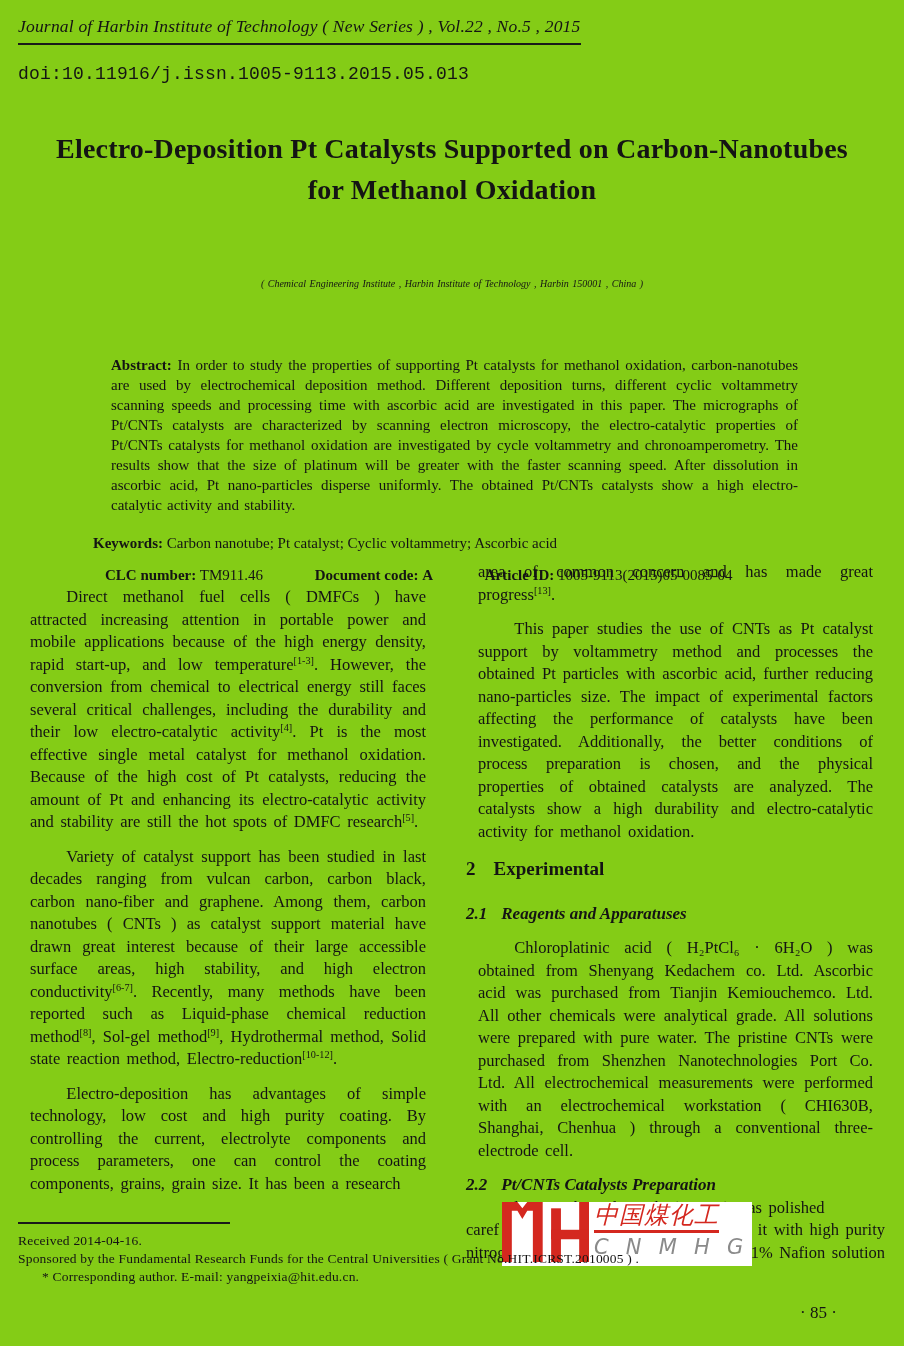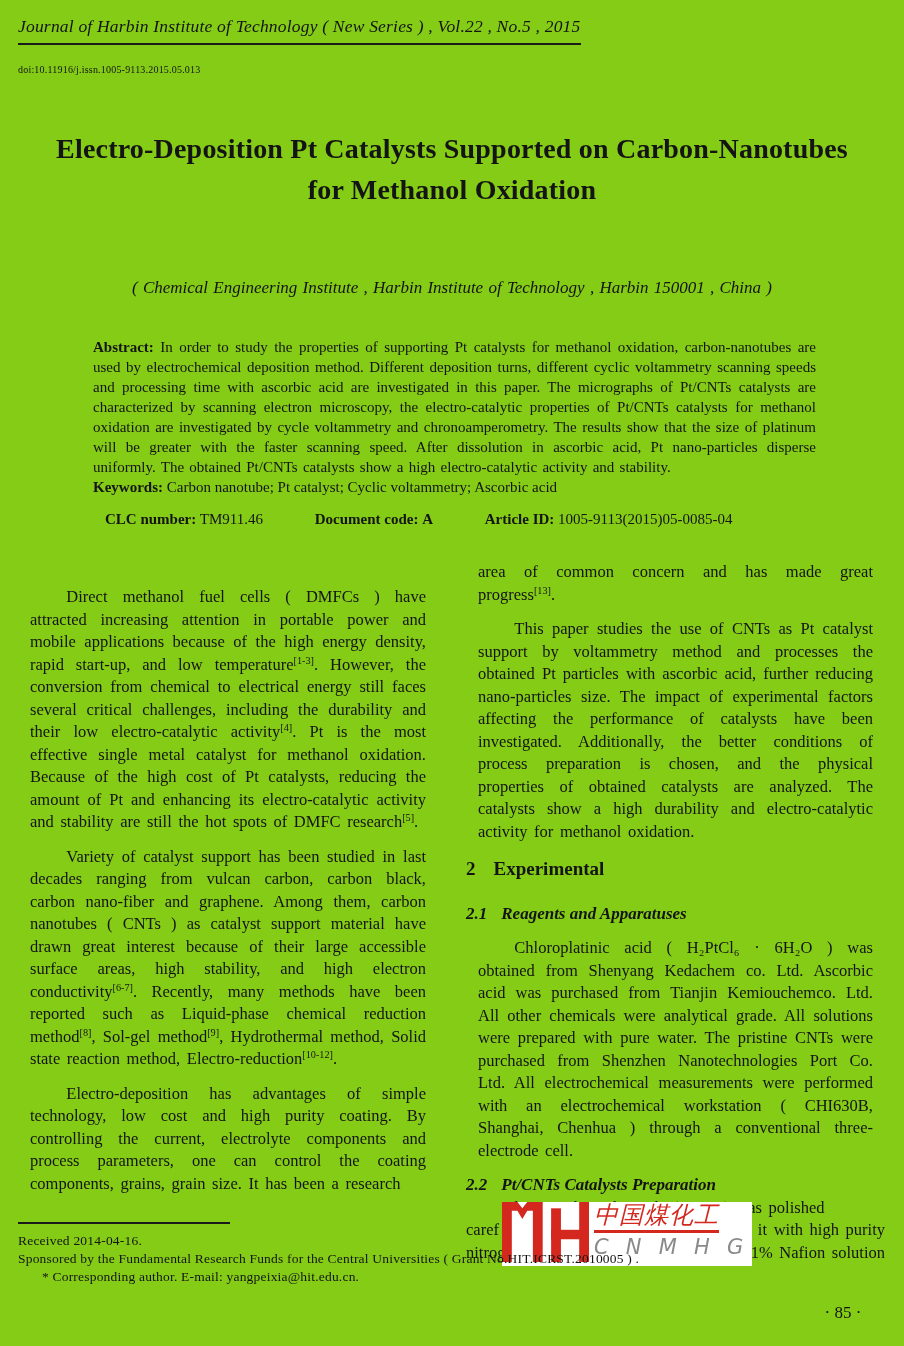--- a/index.html
+++ b/index.html
@@ -7,30 +7,30 @@
     position:relative; width:904px; height:1346px; background:#84cc16;
     color:#141414; font-family:"Liberation Serif","DejaVu Serif",serif;
     overflow:hidden;
   }
   .b { font-weight:bold; }
   sup { font-size:0.62em; vertical-align:super; line-height:0; }
 
   .journal-header { position:absolute; left:18px; top:16px; font-style:italic; font-size:17.5px; }
   .journal-header .hdr-text { display:inline-block; border-bottom:2px solid #1a1a1a; padding-bottom:6px; letter-spacing:0.2px; }
 
-  .doi-line { position:absolute; left:18px; top:64px; font-size:10px; letter-spacing:0.2px; }
+  .doi-line { position:absolute; left:18px; top:64px; font-size:18px; letter-spacing:0.2px;font-family:Liberation Mono, monospace; }
 
   .paper-title { position:absolute; left:0; width:904px; top:128px; margin:0; text-align:center;
     font-size:28px; font-weight:bold; line-height:41px; letter-spacing:0.2px; }
 
   .authors { position:absolute; left:0; width:904px; top:245px; text-align:center; font-style:italic; font-size:17.5px; word-spacing:2px; }
-  .affiliation { position:absolute; left:0; width:904px; top:278px; text-align:center; font-style:italic; font-size:17px; word-spacing:1px; }
+  .affiliation { position:absolute; left:0; width:904px; top:278px; text-align:center; font-style:italic; font-size:10px; word-spacing:1px; }
 
   .abstract-block { position:absolute; left:93px; width:723px; top:337px; font-size:15px; line-height:20px; }
-  .abstract-p { margin:0; text-align:justify; word-spacing:1.5px; }
+  .abstract-p { margin:18px; text-align:justify; word-spacing:1.5px; }
   .kw-line { margin:0; }
   .clc-line { margin:12px; }
   .clc-line .pair { display:inline-block; margin-right:48px; }
   .clc-line .pair:last-child { margin-right:0; }
 
   .col { position:absolute; font-size:16.5px; line-height:22.5px; text-align:justify; word-spacing:2.5px; }
   .col-left  { left:18px;  top:574px; width:420px; }
   .col-right { left:466px; top:549px; width:419px; }
 
   .sec-heading { font-size:19px; font-weight:bold; margin:0 0 22px 0; text-align:left; word-spacing:0; }
@@ -52,21 +52,21 @@
     border-bottom:3px solid #d4281f; padding-bottom:2px; font-family:"DejaVu Sans",sans-serif; white-space:nowrap; }
   .wm-latin { color:#8a8a8a; font-size:21px; line-height:24px; letter-spacing:4px; margin-top:2px;
     font-family:"DejaVu Sans",sans-serif; white-space:nowrap; }
 
   .footnote-rule { position:absolute; left:18px; top:1222px; width:212px; border-top:2px solid #1a1a1a; }
   .footnote { position:absolute; left:18px; font-size:13.5px; letter-spacing:0.2px; }
   .fn-received { top:1233px; }
   .fn-sponsored { top:1251px; }
   .fn-corresponding { top:1269px;margin-left:24px; }
 
-  .page-number { position:absolute; left:800px; top:1303px; width:86px; text-align:center; font-size:17px; }
+  .page-number { position:absolute; left:800px; top:1303px; width:86px; font-size:17px; }
 </style>
 </head>
 <body>
 
 <div class="page">
 
   <div class="journal-header">
     <span class="hdr-text">Journal of Harbin Institute of Technology ( New Series ) , Vol.22 , No.5 , 2015</span>
   </div>
 

